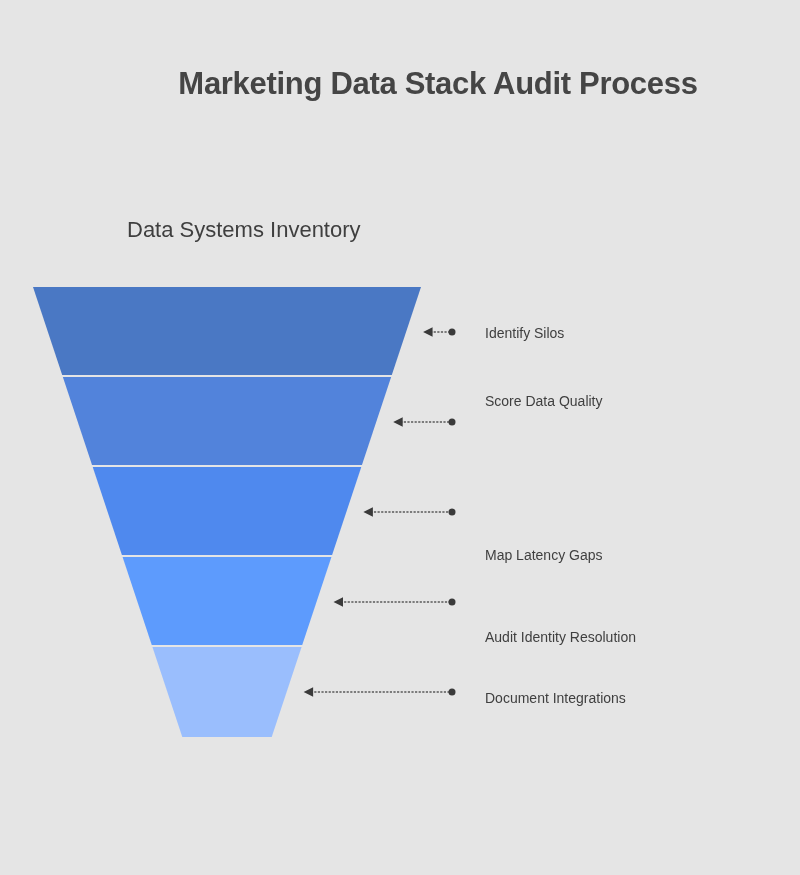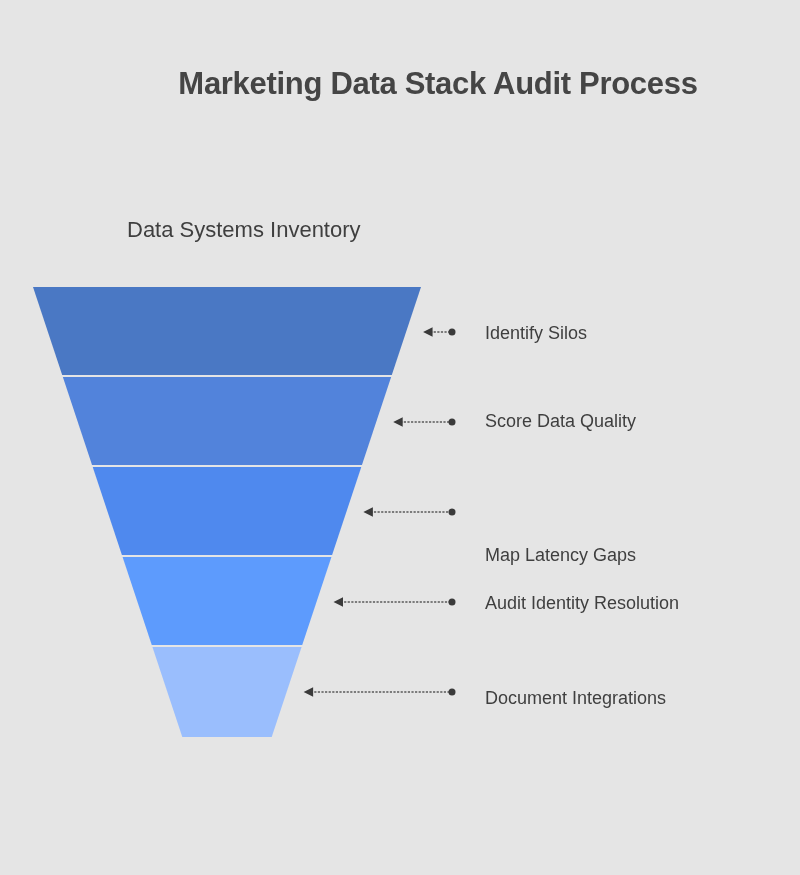--- a/index.html
+++ b/index.html
@@ -41,21 +41,21 @@
   }
   #funnel-svg {
     position: absolute;
     top: 0;
     left: 0;
   }
   .stage-label {
     position: absolute;
     left: 485px;
     transform: translateY(-50%);
-    font-size: 18px;
+    font-size: 14px;
     color: #3f3f3f;
     white-space: nowrap;
   }
 </style>
 </head>
 <body>
 
 <div id="canvas">
 
   <div class="title">Marketing Data Stack Audit Process</div>
@@ -80,20 +80,20 @@
       <polygon points="333.49,602 342.99,597.2 342.99,606.8" fill="#3a3a3a"></polygon>
       <circle cx="452" cy="602" r="3.5" fill="#3a3a3a"></circle>
       <polygon points="152.44,647 301.56,647 271.7,737 182.3,737" fill="#9abefd"></polygon>
       <line x1="310.63" y1="692" x2="452" y2="692" stroke="#5a5a5a" stroke-width="1.6" stroke-dasharray="2.2,1.4"></line>
       <polygon points="303.63,692 313.13,687.2 313.13,696.8" fill="#3a3a3a"></polygon>
       <circle cx="452" cy="692" r="3.5" fill="#3a3a3a"></circle>
     </svg>
 
   <div id="stage-labels">
       <div class="stage-label" style="top: 333px;">Identify Silos</div>
-      <div class="stage-label" style="top: 421px;">Score Data Quality</div>
+      <div class="stage-label" style="top: 401px;">Score Data Quality</div>
       <div class="stage-label" style="top: 513px; margin-top: 42px;">Map Latency Gaps</div>
-      <div class="stage-label" style="top: 603px;">Audit Identity Resolution</div>
+      <div class="stage-label" style="top: 637px;">Audit Identity Resolution</div>
       <div class="stage-label" style="top: 698px;">Document Integrations</div>
     </div>
 
 
 </div>
 
 </body></html>

